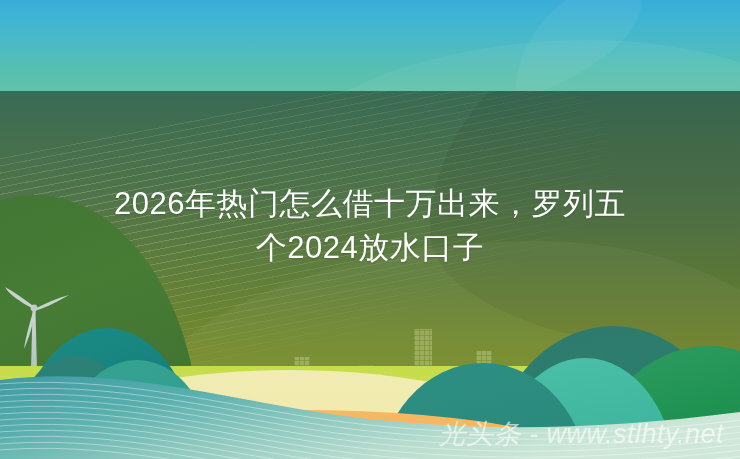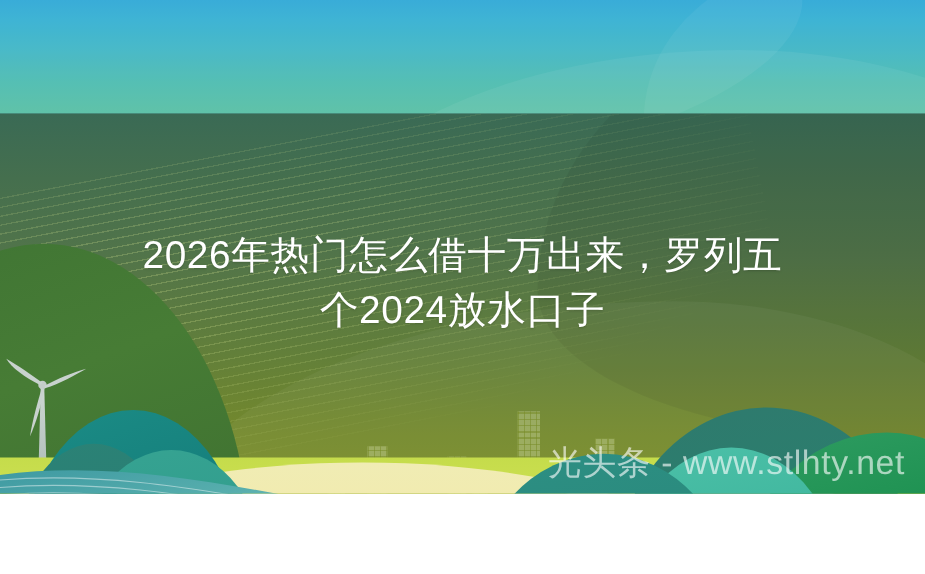--- a/index.html
+++ b/index.html
@@ -7,23 +7,23 @@
     padding: 0;
     background: #ffffff;
   }
   body {
     font-family: "Liberation Sans", "DejaVu Sans", sans-serif;
   }
 
   #banner {
     position: relative;
     width: 740px;
-    height: 395px;
-    overflow: hidden;
-    background: #0f172a;
+    height: 459px;
+    overflow: hidden;
+    background: #a16207;
   }
 
   
   .sky {
     position: absolute;
     left: 0; top: 0;
     width: 740px; height: 91px;
     background: linear-gradient(180deg, #2ea8d6 0%, #34b0d2 18%, #40b6c4 45%, #4cbcb0 72%, #57bfa4 100%);
     overflow: hidden;
   }
@@ -257,20 +257,21 @@
   
   .watermark {
     position: absolute;
     right: 16px;
     bottom: 8px;
     color: rgba(255,255,255,0.62);
     font-size: 27px;
     line-height: 34px;
     letter-spacing: 0.5px;
     white-space: nowrap;
+    font-style: italic;
   }
 </style>
 </head>
 <body>
 
 <div id="banner">
 
   <div class="sky">
     <div class="sky-band-a"></div>
     <div class="sky-band-b"></div>

